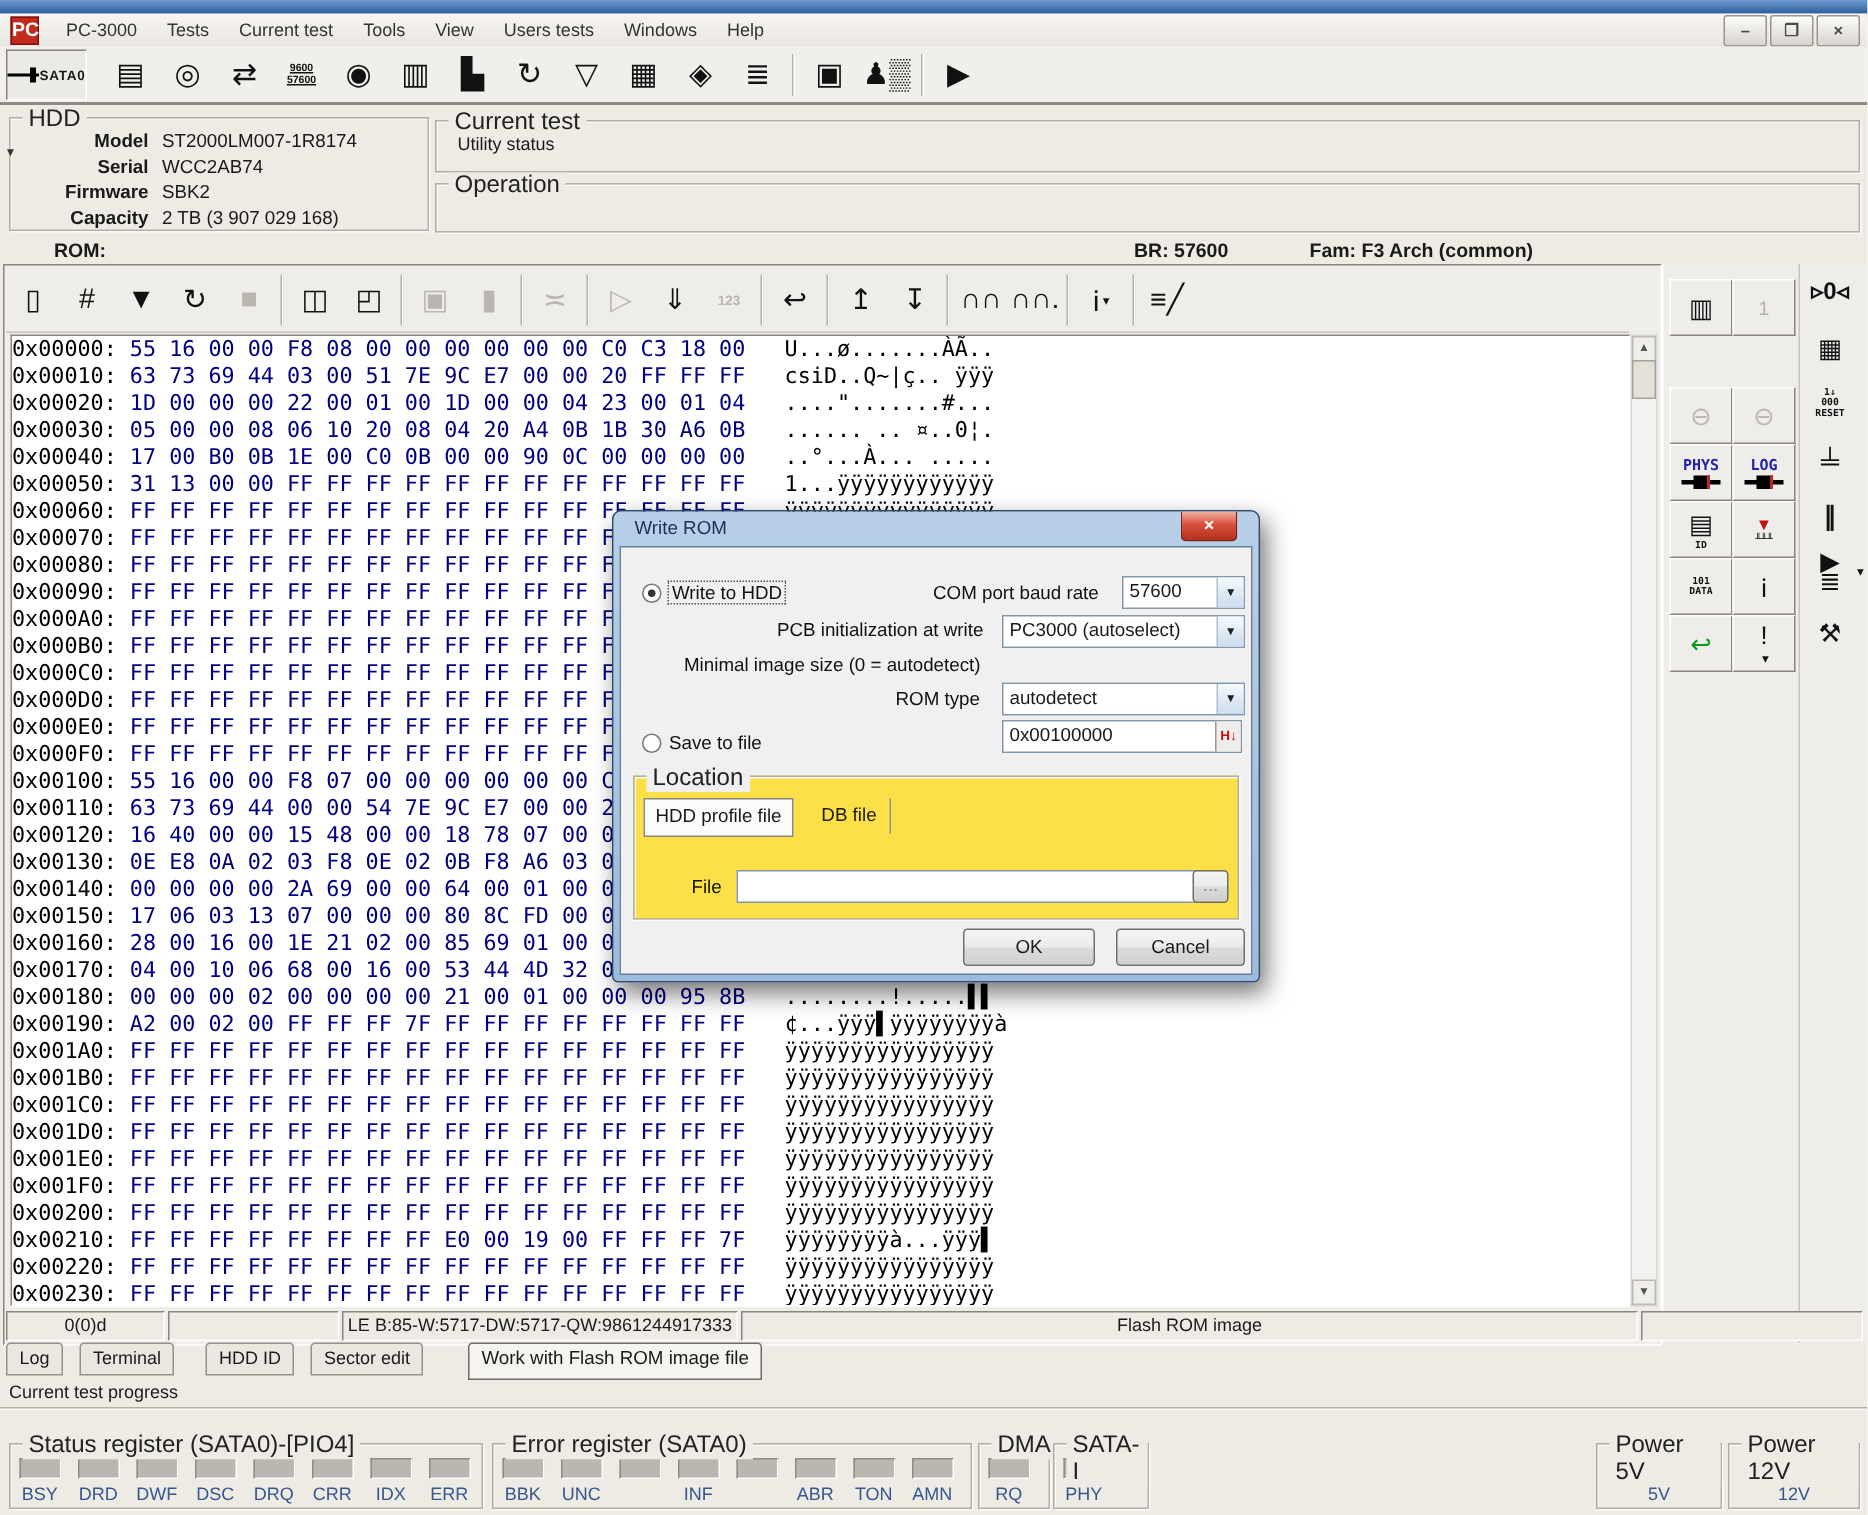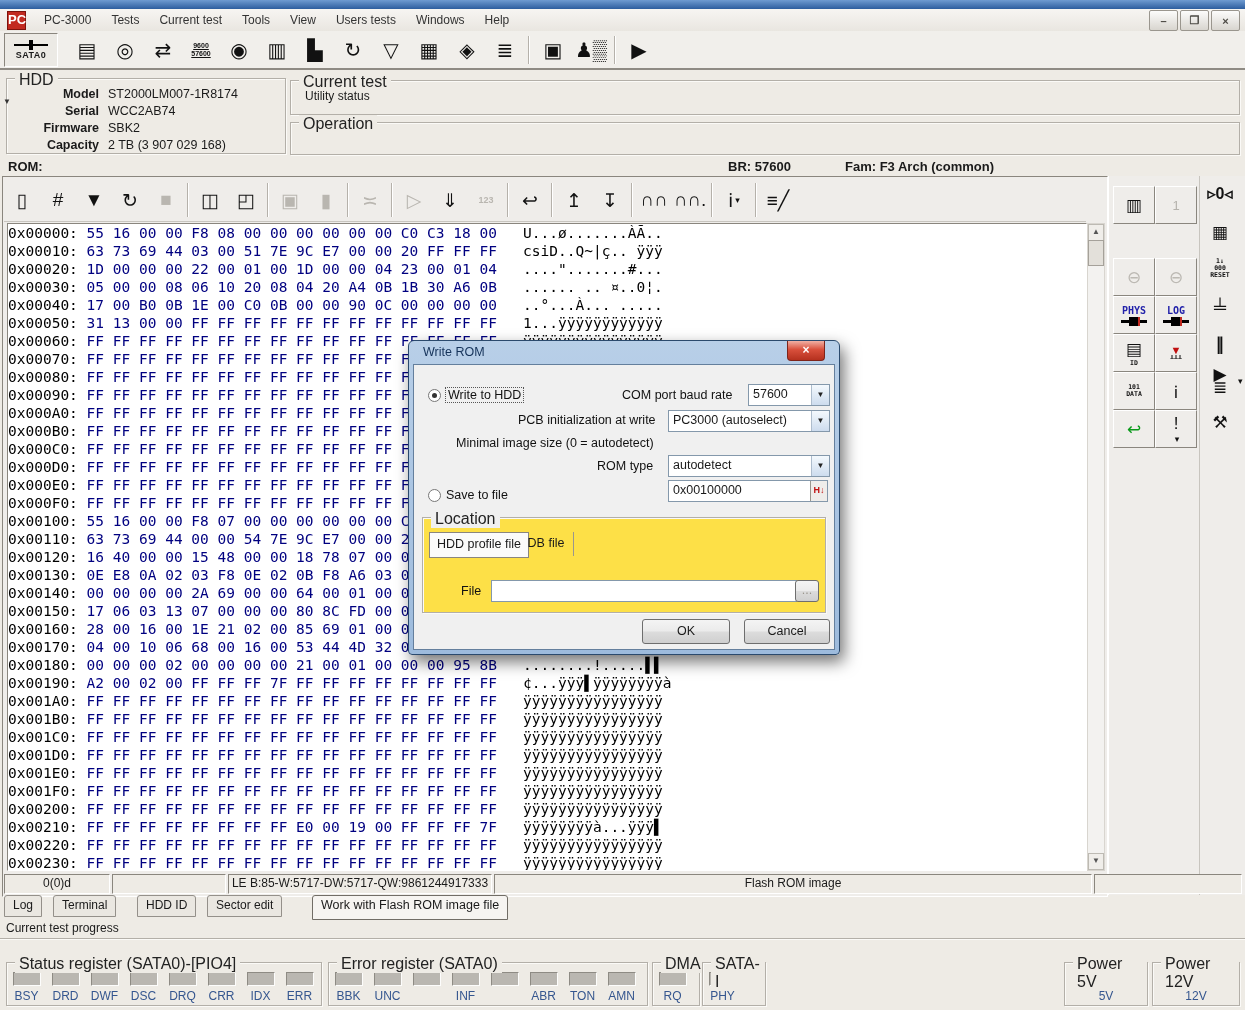--- a/index.html
+++ b/index.html
@@ -11,36 +11,36 @@
   #titlestrip{left:0;top:0;width:1245px;height:9px;background:linear-gradient(#6f9bd1,#2d5d9e);border-bottom:1px solid #1d4279;}
   #menubar{left:0;top:9px;width:1245px;height:22px;background:linear-gradient(#f7f5f2,#e9e6e0);display:flex;align-items:center;}
   #appicon{width:17px;height:17px;margin:0 8px 0 7px;background:#c22a20;border:1px solid #7d120c;color:#fff;font-size:13px;line-height:16px;text-align:center;font-weight:bold;}
   .menuitem{padding:2px 10px;color:#333;font-size:12px;cursor:default;}
   #wincontrols{position:absolute;right:5px;top:1px;display:flex;gap:2px;}
   .winbtn{width:27px;height:19px;background:linear-gradient(#fcfcfb,#d8d5cf);border:1px solid #9a968e;border-radius:2px;
           display:flex;align-items:center;justify-content:center;font-size:11px;color:#4c4a45;font-weight:bold;}
   
   #maintoolbar{left:0;top:31px;width:1245px;height:37px;background:#f1efeb;border-bottom:2px solid #8f8b84;display:flex;align-items:center;}
   #satabtn{width:52px;height:32px;margin-left:4px;border:1px solid;border-color:#8a867e #fff #fff #8a867e;background:#eceae5;
-           display:flex;flex-direction:column;align-items:center;justify-content:center;}
+           display:flex;flex-direction:row;align-items:center;justify-content:center;}
   #sataglyph{width:34px;height:10px;position:relative;}
   #sataglyph::before{content:"";position:absolute;left:0;right:0;top:4px;height:2px;background:#000;}
   #sataglyph::after{content:"";position:absolute;left:15px;top:0;width:4px;height:10px;background:#000;}
   #satalabel{font-size:9px;font-weight:bold;letter-spacing:0.5px;}
   .tbicon{width:38px;height:32px;display:flex;align-items:center;justify-content:center;font-size:20px;color:#111;}
   .tbsep{width:1px;height:28px;background:#b5b1aa;border-right:1px solid #fff;margin:0 4px;}
   .baud{font-size:7px;font-weight:bold;line-height:8px;text-align:center;text-decoration:underline;}
   
   .groupbox{border:1px solid #b3afa8;box-shadow:1px 1px 0 #fbfaf7 inset,1px 1px 0 #fbfaf7;background:transparent;}
   .legend{position:absolute;top:-8px;left:8px;background:#eeebe5;padding:0 4px;font-size:16px;color:#222;}
   .hddrow{display:flex;height:17px;align-items:center;}
   .hddlabel{width:92px;text-align:right;font-weight:bold;font-size:12.5px;}
   .hddval{margin-left:9px;font-size:12.5px;}
   
-  .bold13{font-weight:bold;font-size:13px;}
+  .bold13{font-weight:bold;font-size:13px;margin-left:28px;}
   
   #hexpanel{left:2px;top:176px;width:1104px;height:719px;border:1px solid;border-color:#8a867e #fff #fff #8a867e;background:#efedea;}
   #romtoolbar{position:absolute;left:1px;top:2px;width:1082px;height:42px;background:#efedea;border-bottom:1px solid #c8c5bf;display:flex;align-items:center;}
   .rbtn{width:36px;height:38px;display:flex;align-items:center;justify-content:center;font-size:19px;color:#111;position:relative;}
   .rbtn.dis{color:#b9b6b0;}
   .rsep{width:1px;height:34px;background:#b5b1aa;border-right:1px solid #fff;margin:0 3px;}
   .ddarrow{font-size:9px;color:#111;margin-left:2px;}
   #hexbox{position:absolute;left:4px;top:46px;width:1078px;height:646px;background:#fff;border:1px solid;border-color:#8a867e #fff #fff #8a867e;overflow:hidden;}
   .hexrow{height:18px;white-space:pre;font-family:"DejaVu Sans Mono",monospace;font-size:14.5px;line-height:18px;}
   .addr{color:#000;}
@@ -460,21 +460,21 @@
     <div class="dlabel" style="left:183px;top:94px;">ROM type</div>
     <div class="combo" style="left:254px;top:90px;width:160px;">
       <span class="comboval">autodetect</span>
       <span class="combobtn">▼</span>
     </div>
     <div class="radio" style="left:14px;top:124px;"></div>
     <div class="dlabel" style="left:32px;top:123px;">Save to file</div>
     <div class="groupbox" style="position:absolute;left:8px;top:152px;width:402px;height:94px;background:#fde047;">
       <span class="legend" style="background:#f0f0f0;">Location</span>
       <div class="loctab sel" style="left:6px;width:98px;">HDD profile file</div>
-      <div class="loctab" style="left:96px;width:54px;border-right:1px solid #9a968e;">DB file</div>
+      <div class="loctab" style="left:116px;width:54px;border-right:1px solid #9a968e;">DB file</div>
       <div class="dlabel" style="left:38px;top:66px;">File</div>
       <div class="dfield" style="left:68px;top:62px;width:300px;"><span></span></div>
       <div class="dbtn" style="left:372px;top:62px;width:22px;height:20px;line-height:18px;color:#9a968e;">...</div>
     </div>
     <div class="dbtn" style="left:228px;top:254px;width:86px;">OK</div>
     <div class="dbtn" style="left:330px;top:254px;width:84px;">Cancel</div>
   </div>
 </div>
 
 <div class="btab" style="left: 4px;">Log</div>

